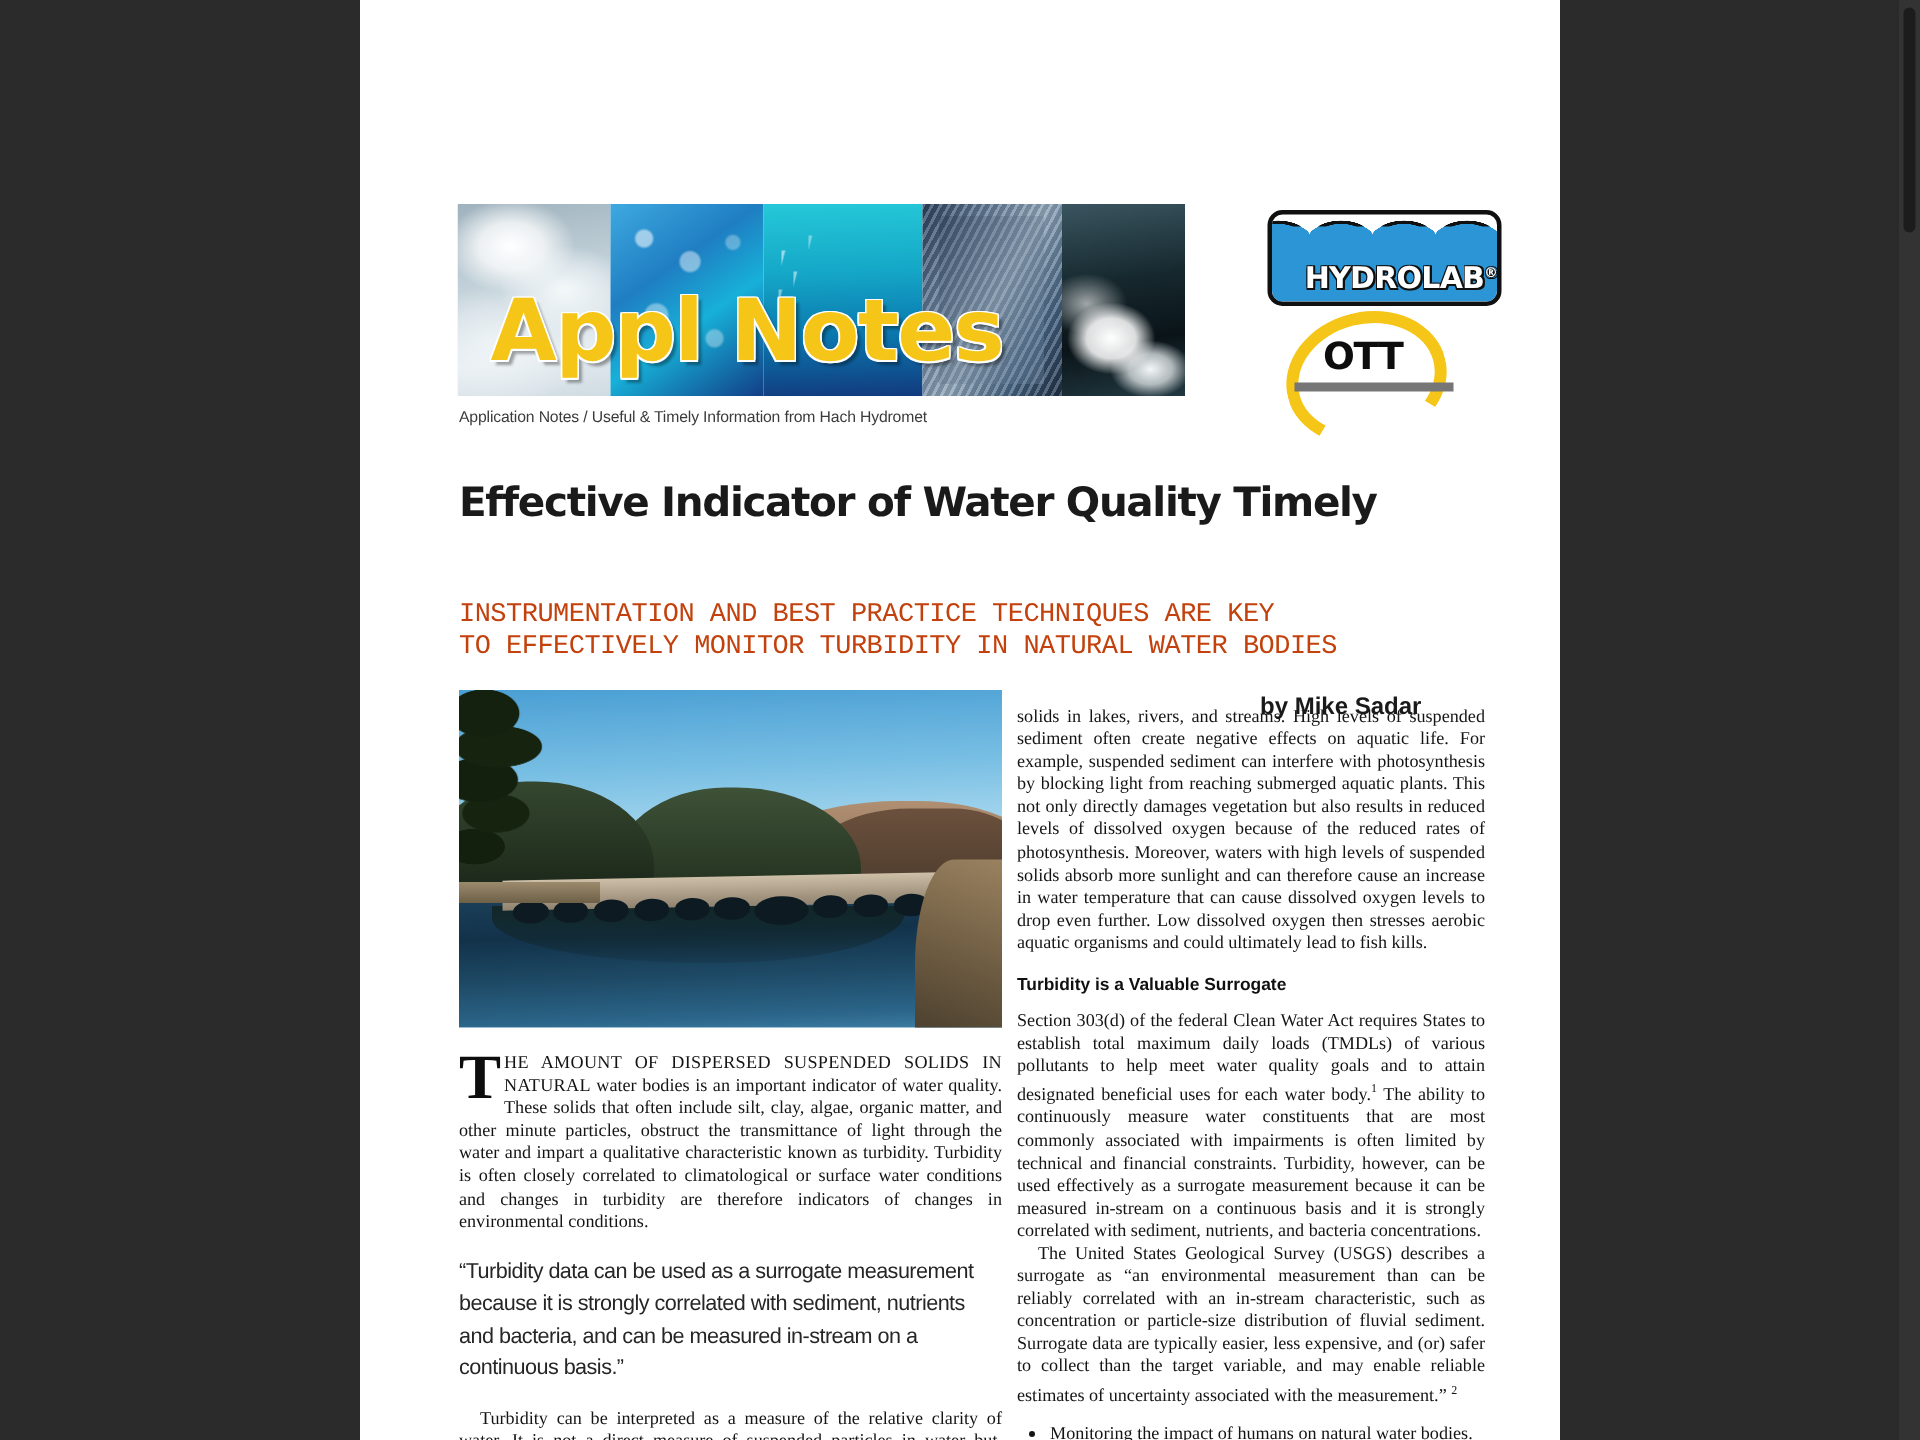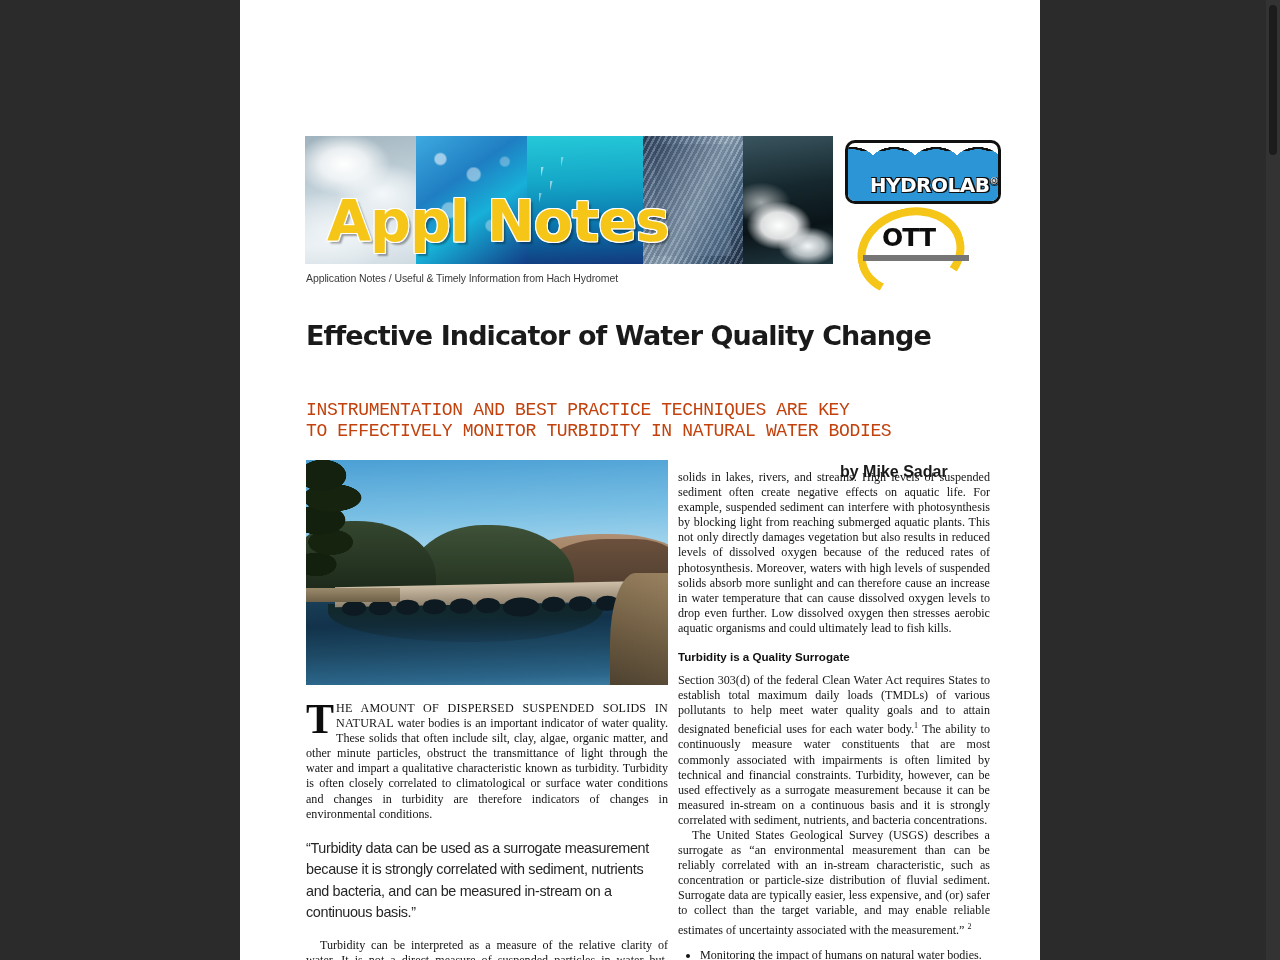--- a/index.html
+++ b/index.html
@@ -61,21 +61,21 @@
     position: absolute;
     left: 65px;
     top: 136px;
     width: 690px;
     height: 128px;
   }
   .banner {
     position: absolute;
     left: 0;
     top: 0;
-    width: 528px;
+    width: 485px;
     height: 128px;
     overflow: hidden;
     display: flex;
   }
   .banner-panel { height: 100%; position: relative; overflow: hidden; }
   .bp1 { flex: 0 0 21%;
          background:
            radial-gradient(ellipse 60% 35% at 35% 22%, #ffffff 0%, rgba(255,255,255,0.75) 35%, rgba(210,220,226,0) 70%),
            radial-gradient(ellipse 55% 30% at 70% 45%, #f4f8fa 0%, rgba(244,248,250,0.5) 45%, rgba(200,212,220,0) 78%),
            radial-gradient(ellipse 70% 40% at 25% 75%, #eef3f6 0%, rgba(238,243,246,0.4) 50%, rgba(180,195,205,0) 80%),
@@ -441,21 +441,21 @@
             <div class="ott-arc"></div>
             <div class="ott-bar"></div>
             <div class="ott-text">OTT</div>
           </div>
         </div>
       </div>
 
       <div class="tagline">Application Notes / Useful &amp; Timely Information from Hach Hydromet</div>
 
       <div class="headline">
-        <div>Effective Indicator of Water Quality Change</div>
+        <div>Effective Indicator of Water Quality Timely</div>
       </div>
 
       <div class="deck">
         <div>INSTRUMENTATION AND BEST PRACTICE TECHNIQUES ARE KEY</div>
         <div>TO EFFECTIVELY MONITOR TURBIDITY IN NATURAL WATER BODIES</div>
       </div>
 
       <div class="byline">by Mike Sadar</div>
 
       <div class="col-left">
@@ -491,21 +491,21 @@
 
         <p class="pullquote">“Turbidity data can be used as a surrogate measurement because it is strongly correlated with sediment, nutrients and bacteria, and can be measured in-stream on a continuous basis.”</p>
 
         <p class="body" style="margin-top:14px;">Turbidity can be interpreted as a measure of the relative clarity of water.  It is not a direct measure of suspended particles in water but, instead, a measure of the scattering and attenuation effects these</p>
       </div>
 
       <div class="col-right">
 
         <p class="body noind">solids in lakes, rivers, and streams.  High levels of suspended sediment often create negative effects on aquatic life.  For example, suspended sediment can interfere with photosynthesis by blocking light from reaching submerged aquatic plants.  This not only directly damages vegetation but also results in reduced levels of dissolved oxygen because of the reduced rates of photosynthesis.  Moreover, waters with high levels of suspended solids absorb more sunlight and can therefore cause an increase in water temperature that can cause dissolved oxygen levels to drop even further.  Low dissolved oxygen then stresses aerobic aquatic organisms and could ultimately lead to fish kills.</p>
 
-        <h3 class="subhead">Turbidity is a Quality Surrogate</h3>
+        <h3 class="subhead">Turbidity is a Valuable Surrogate</h3>
 
         <p class="body noind"><span>Section 303(d) of the federal Clean Water Act requires States to establish total maximum daily loads  (TMDLs) of various pollutants to help meet water quality goals and to attain designated beneficial uses for each water body.</span><sup class="fn">1</sup><span>  The ability to continuously measure water constituents that are most commonly associated with impairments is often limited by technical and financial constraints.  Turbidity, however, can be used effectively as a surrogate measurement because it can be measured in-stream on a continuous basis and it is strongly correlated with sediment, nutrients, and bacteria concentrations.</span></p>
 
         <p class="body"><span>The United States Geological Survey (USGS) describes a surrogate as “an environmental measurement than can be reliably correlated with an in-stream characteristic, such as concentration or particle-size distribution of fluvial sediment.  Surrogate data are typically easier, less expensive, and (or) safer to collect than the target variable, and may enable reliable estimates of uncertainty associated with the measurement.”</span> <sup class="fn">2</sup></p>
 
 
         <ul class="bullets">
           <li>Monitoring the impact of humans on natural water bodies.</li>
         </ul>
       </div>

